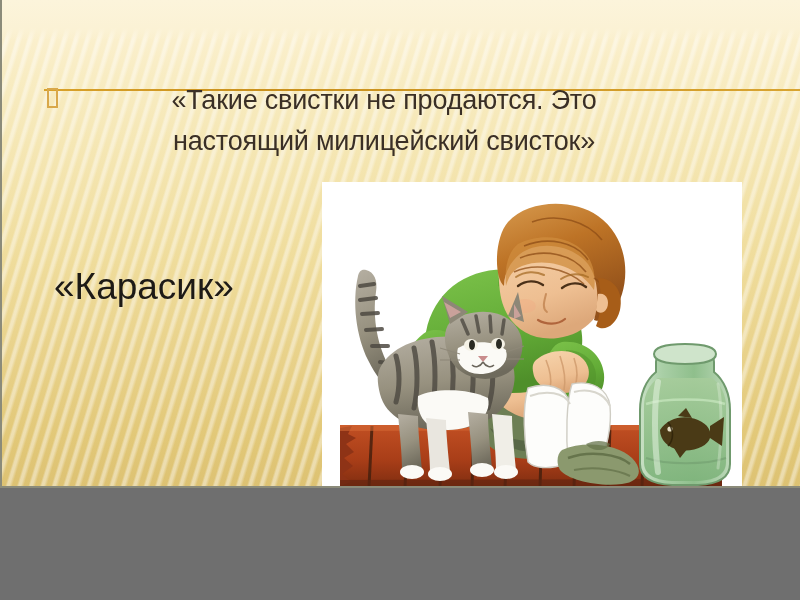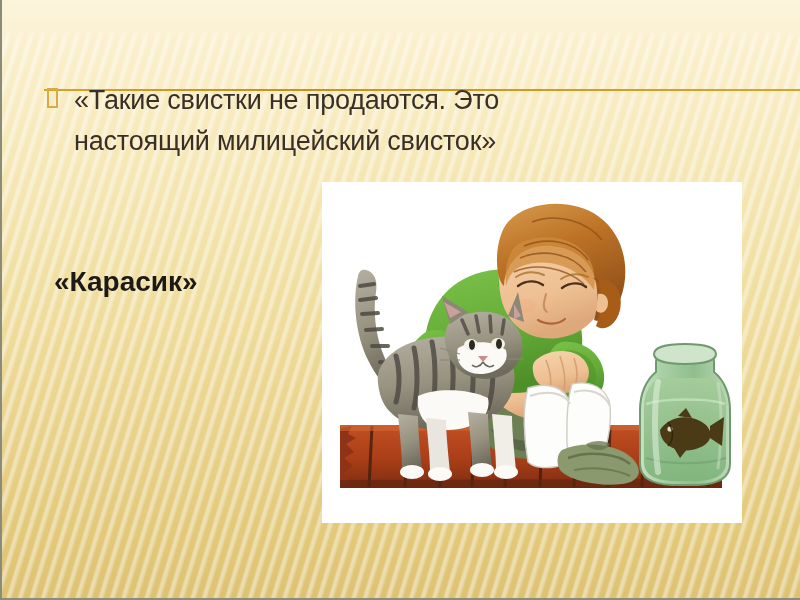--- a/index.html
+++ b/index.html
@@ -4,21 +4,21 @@
 <title>Slide</title>
 <style>
   html, body {
     margin: 0;
     padding: 0;
     background: #6f6f6f;
   }
   #slide {
     position: relative;
     width: 800px;
-    height: 600px;
+    height: 488px;
     overflow: hidden;
     font-family: "Liberation Sans", sans-serif;
     box-sizing: border-box;
     border-left: 2px solid #8b8b7a;
     border-bottom: 2px solid #8b8b7a;
     background:
       
       repeating-linear-gradient(
         107deg,
         rgba(255,255,255,0.00) 0px,
@@ -33,20 +33,21 @@
         to bottom,
         #fcf3d8 0%,
         #fbf0cf 6%,
         #f8ecc2 16%,
         #f4e5b0 34%,
         #efdc9b 54%,
         #e8d189 74%,
         #e2c878 90%,
         #ddc273 100%
       );
+    text-align: center;
   }
   
   #slide .top-band {
     position: absolute;
     left: 0; top: 0;
     width: 100%;
     height: 40px;
     background: linear-gradient(to bottom, #fcf4db 0%, #fbf2d5 70%, rgba(251,240,207,0) 100%);
     pointer-events: none;
   }
@@ -84,22 +85,22 @@
     color: #3a2f26;
     letter-spacing: -0.2px;
     white-space: pre-line;
   }
 
   
   .slide-title {
     position: absolute;
     left: 52px;
     top: 266px;
-    font-size: 28px;
-    font-weight: bold;
+    font-size: 37px;
+    font-weight: normal;
     color: #1d1a16;
     letter-spacing: 0px;
     white-space: nowrap;
   }
 
   
   .illustration {
     position: absolute;
     left: 320px;
     top: 182px;

